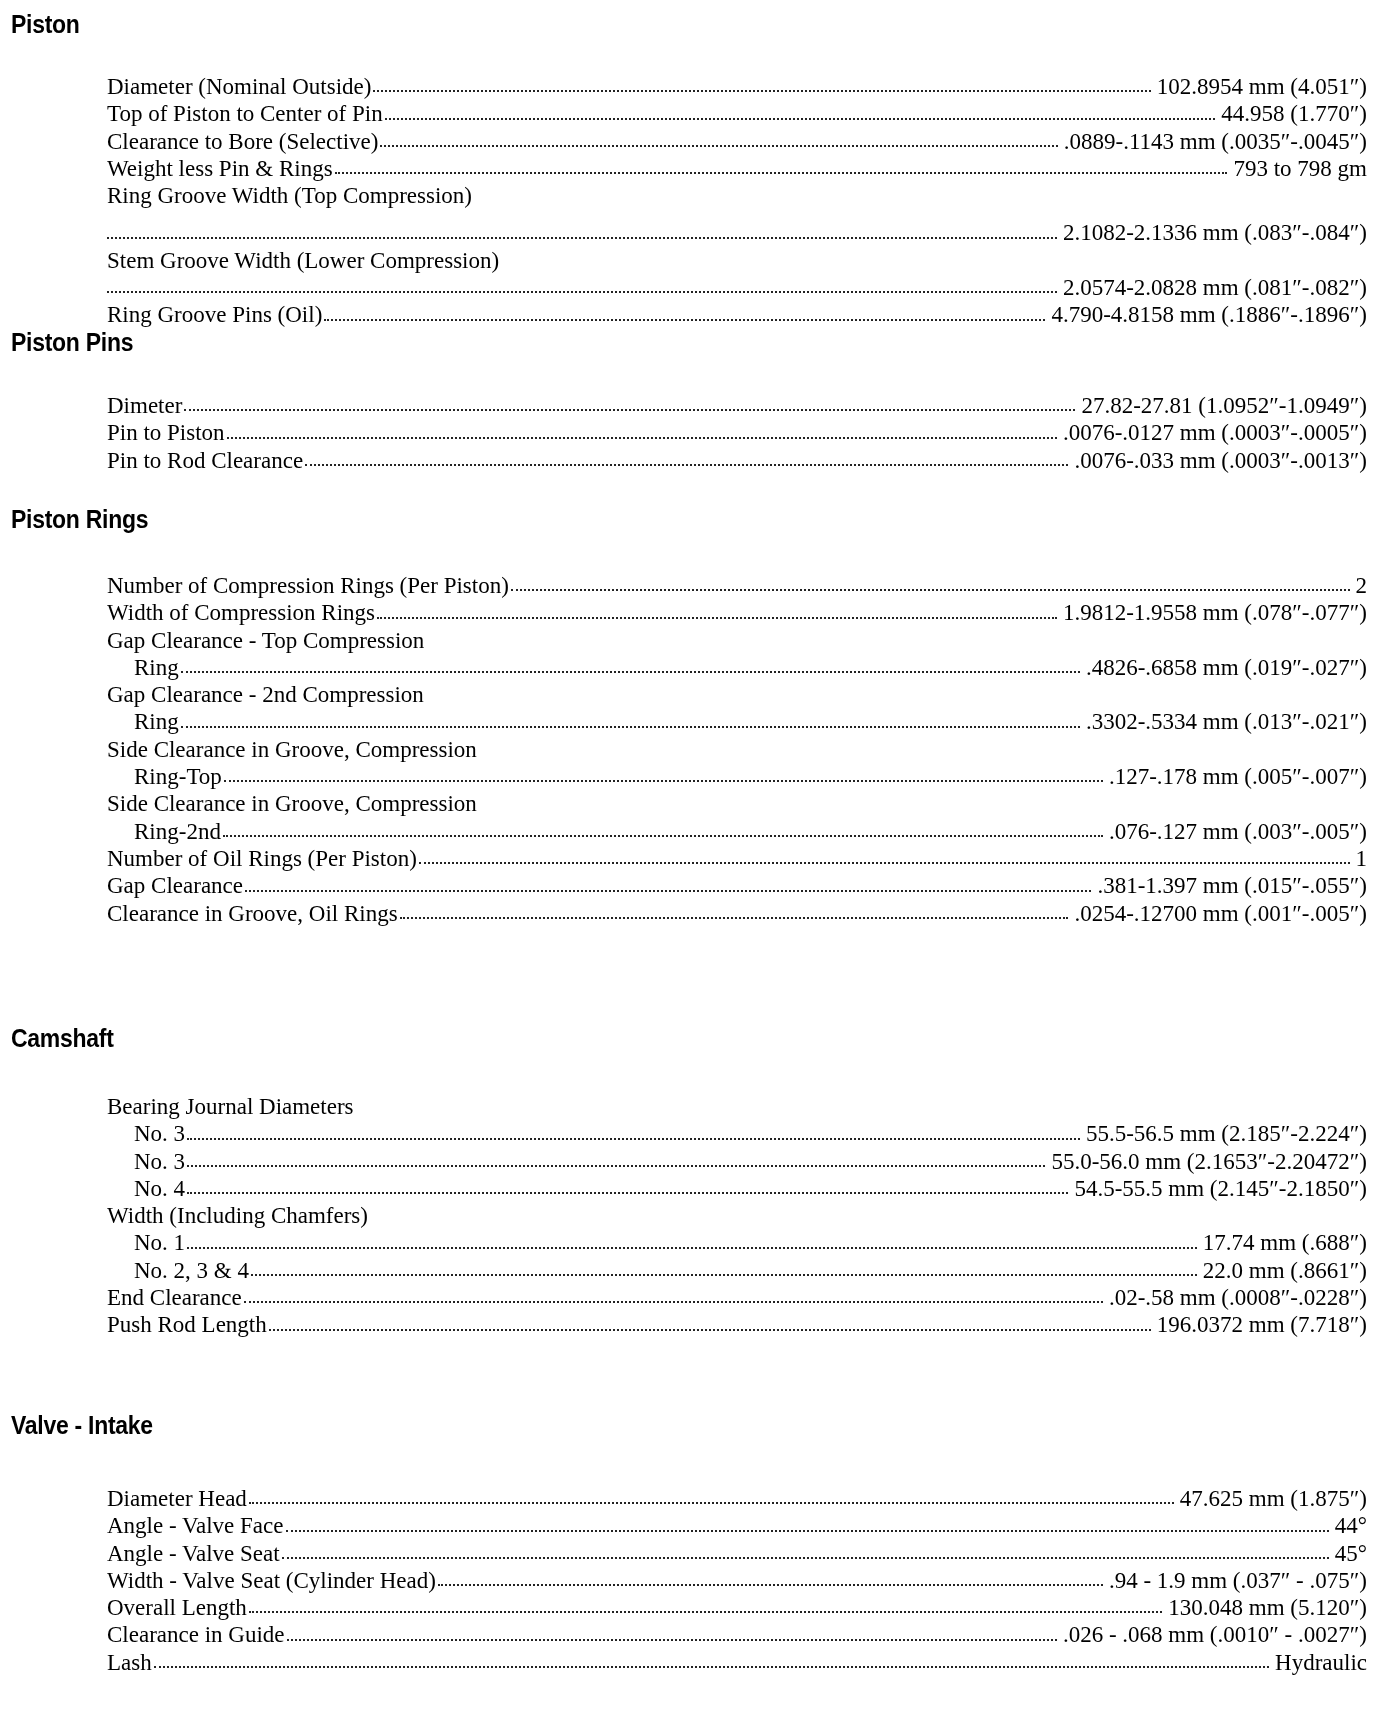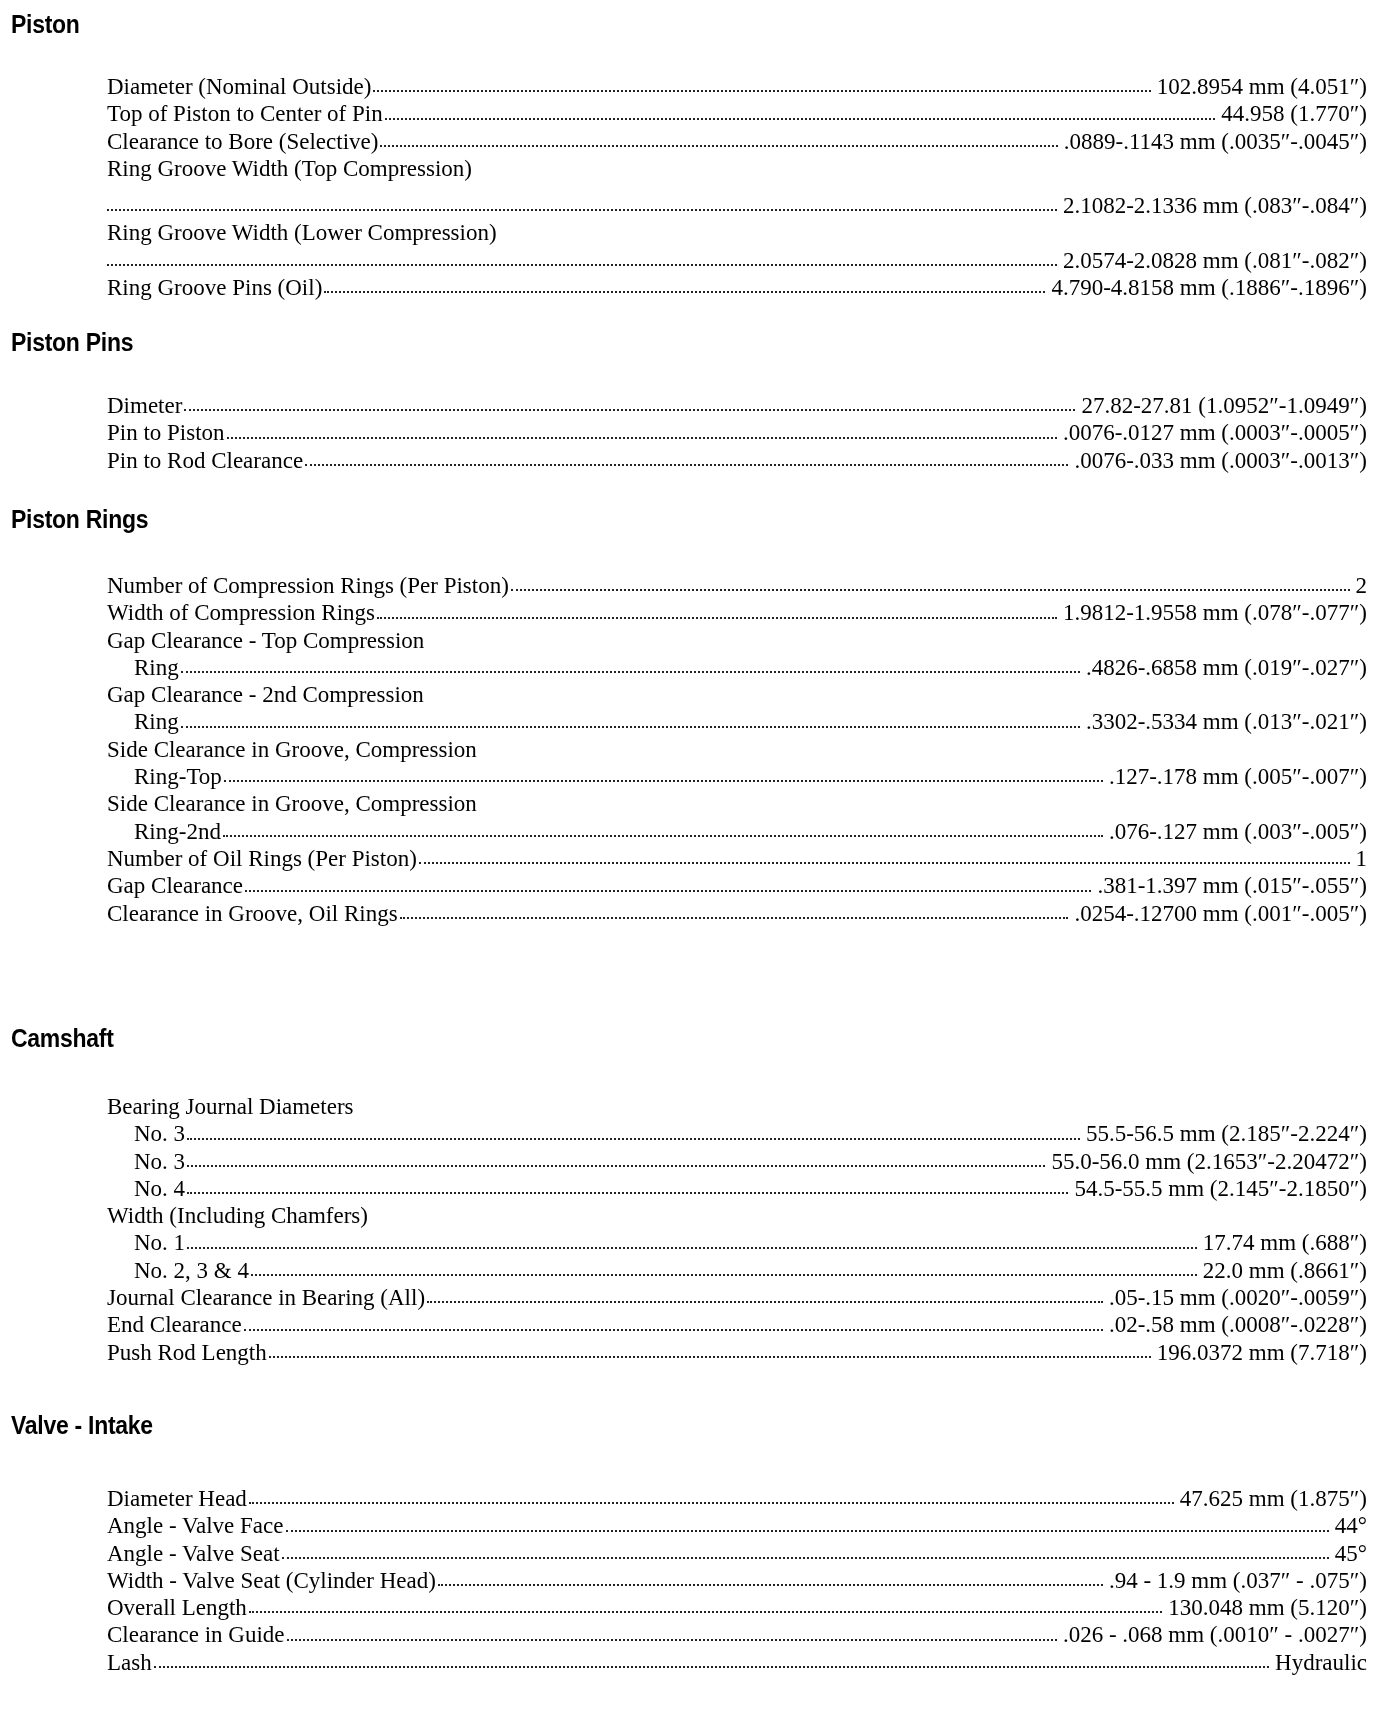--- a/index.html
+++ b/index.html
@@ -47,29 +47,34 @@
     <div class="row">
         <span class="label">Top of Piston to Center of Pin</span>
         <span class="dots"></span>
         <span class="value">44.958 (1.770″)</span>
       </div>
     <div class="row">
         <span class="label">Clearance to Bore (Selective)</span>
         <span class="dots"></span>
         <span class="value">.0889-.1143 mm (.0035″-.0045″)</span>
       </div>
+    <div class="row">
+        <span class="label">Weight less Pin &amp; Rings</span>
+        <span class="dots"></span>
+        <span class="value">793 to 798 gm</span>
+      </div>
     <div class="row label-only">
         <span class="label">Ring Groove Width (Top Compression)</span>
       </div>
     <div class="row dots-only" style="margin-top:10px;">
         <span class="dots"></span>
         <span class="value">2.1082-2.1336 mm (.083″-.084″)</span>
       </div>
     <div class="row label-only">
-        <span class="label">Ring Groove Width (Lower Compression)</span>
+        <span class="label">Stem Groove Width (Lower Compression)</span>
       </div>
     <div class="row dots-only" style="">
         <span class="dots"></span>
         <span class="value">2.0574-2.0828 mm (.081″-.082″)</span>
       </div>
     <div class="row">
         <span class="label">Ring Groove Pins (Oil)</span>
         <span class="dots"></span>
         <span class="value">4.790-4.8158 mm (.1886″-.1896″)</span>
       </div>
@@ -188,25 +193,20 @@
         <span class="label">No. 1</span>
         <span class="dots"></span>
         <span class="value">17.74 mm (.688″)</span>
       </div>
     <div class="row indent">
         <span class="label">No. 2, 3 &amp; 4</span>
         <span class="dots"></span>
         <span class="value">22.0 mm (.8661″)</span>
       </div>
     <div class="row">
-        <span class="label">Journal Clearance in Bearing (All)</span>
-        <span class="dots"></span>
-        <span class="value">.05-.15 mm (.0020″-.0059″)</span>
-      </div>
-    <div class="row">
         <span class="label">End Clearance</span>
         <span class="dots"></span>
         <span class="value">.02-.58 mm (.0008″-.0228″)</span>
       </div>
     <div class="row">
         <span class="label">Push Rod Length</span>
         <span class="dots"></span>
         <span class="value">196.0372 mm (7.718″)</span>
       </div>
   </div>

